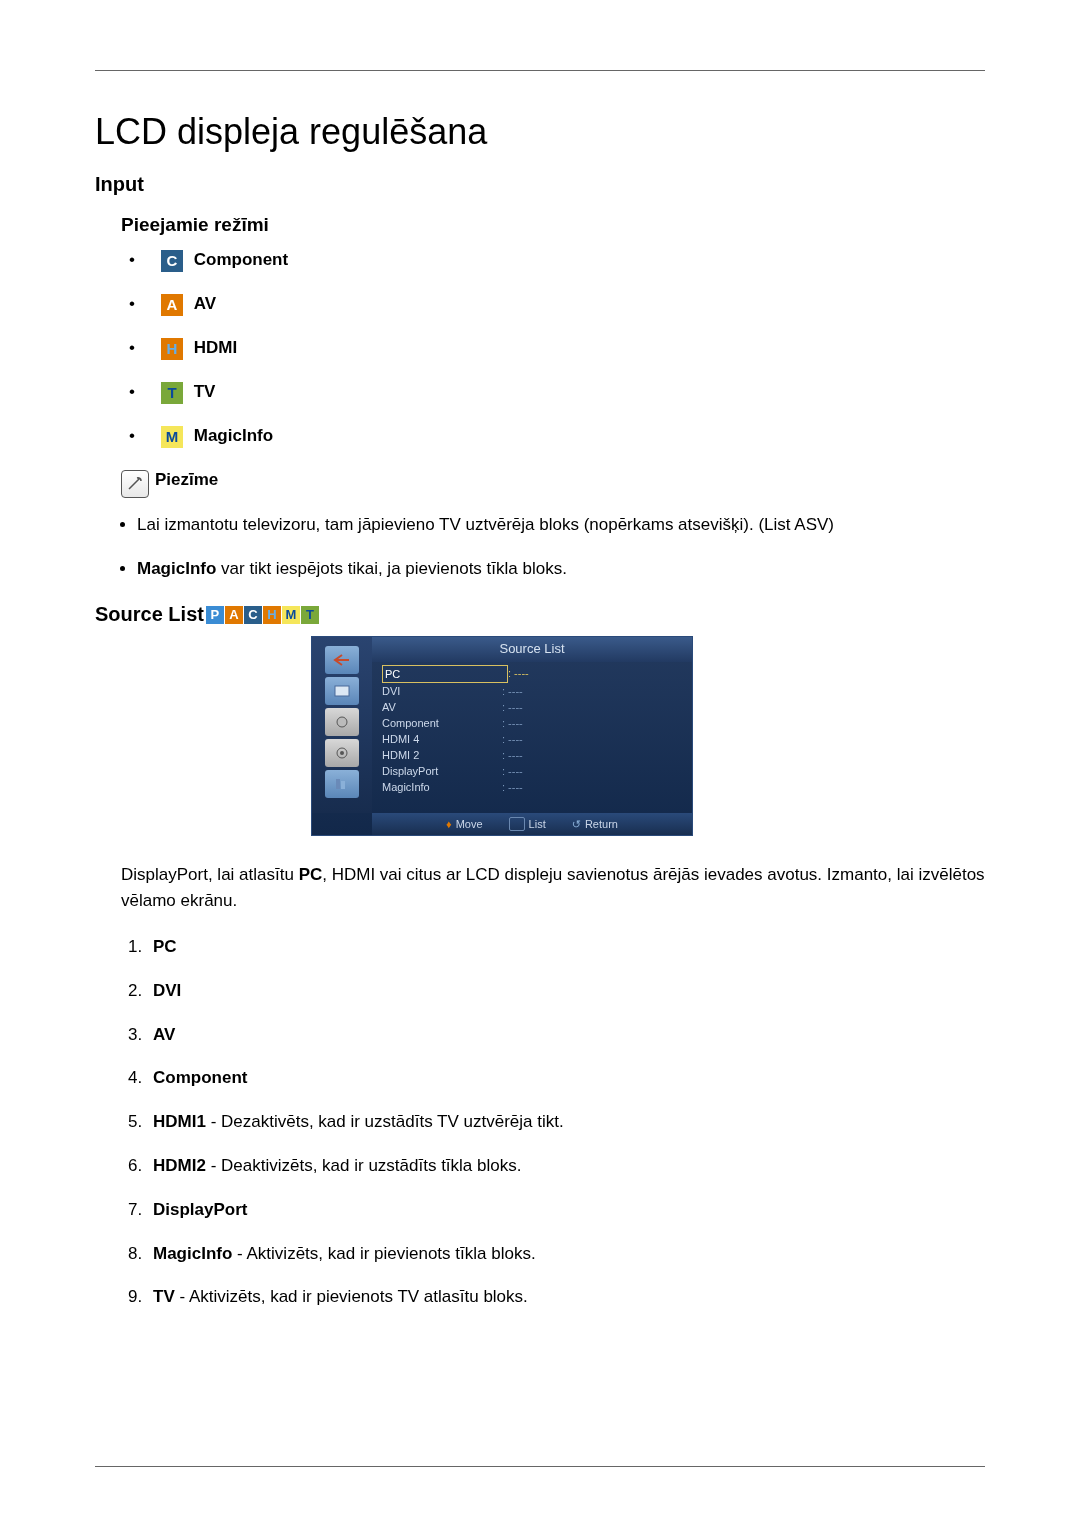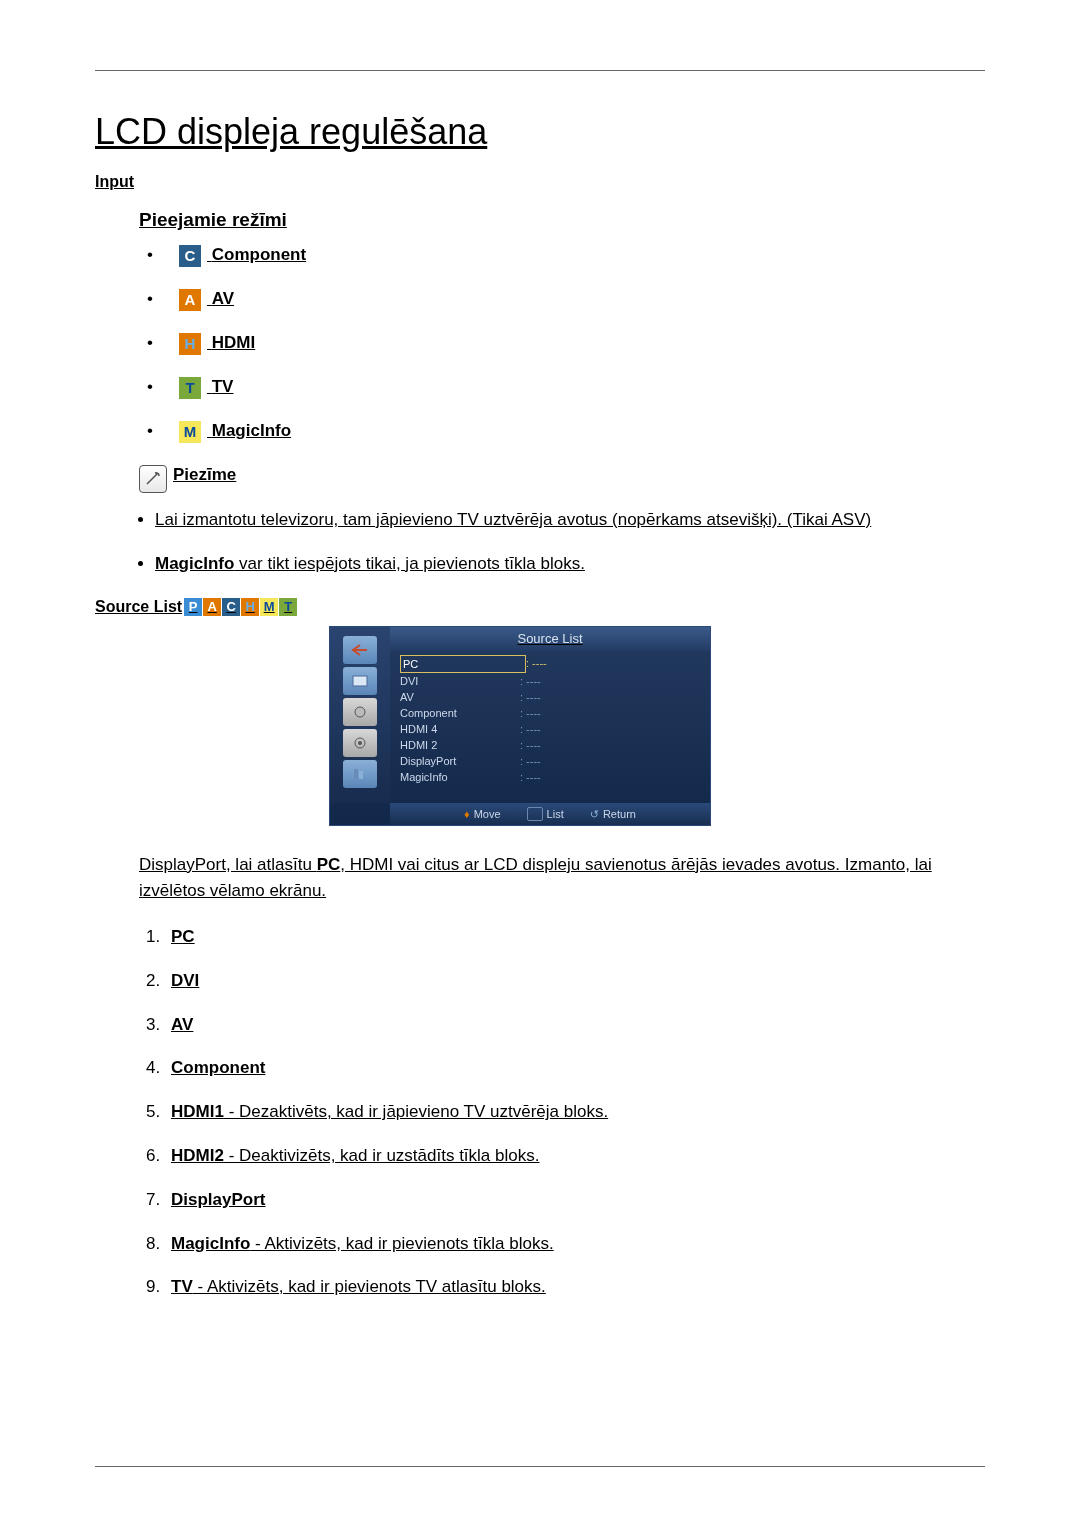--- a/index.html
+++ b/index.html
@@ -9,43 +9,42 @@
     font-family: Arial, Helvetica, sans-serif;
     color: #000;
     font-size: 17px;
   }
   .page {
     width: 1080px;
     min-height: 1527px;
     box-sizing: border-box;
     padding: 70px 95px 40px 95px;
     position: relative;
-    text-decoration: underline;
   }
   .hr { border-top: 1px solid #666; margin-bottom: 40px; }
   .hr-bottom { border-top: 1px solid #666; position: absolute; bottom: 60px; left: 95px; right: 95px; }
   h1 {
     font-size: 36px;
     font-weight: normal;
     margin: 0 0 20px 0;
     color: #000;
   }
   h2 {
-    font-size: 16px;
+    font-size: 20px;
     font-weight: bold;
     margin: 0 0 18px 0;
     color: #000;
   }
   h3 {
     font-size: 19px;
     font-weight: bold;
     margin: 0 0 14px 0;
     color: #000;
   }
-  .ind1 { margin-left: 44px; }
+  .ind1 { margin-left: 26px; }
   ul.modes {
     list-style: none;
     padding: 0; margin: 10px 0 0 0;
   }
   ul.modes > li {
     position: relative;
     padding-left: 40px;
     margin-bottom: 22px;
   }
   ul.modes > li::before {
@@ -188,21 +187,21 @@
 
     <div class="note-head">
       <span class="note-icon">
         <svg width="18" height="18" viewBox="0 0 18 18">
             <path d="M3 14 L14 3 M11 3 C11 3 15 2 15 6" stroke="#555" stroke-width="1.5" fill="none"></path>
           </svg>
       </span>
       <span class="b">Piezīme</span>
     </div>
     <ul class="note-list">
-      <li>Lai izmantotu televizoru, tam jāpievieno TV uztvērēja avotus (nopērkams atsevišķi). (Tikai ASV)</li>
+      <li>Lai izmantotu televizoru, tam jāpievieno TV uztvērēja bloks (nopērkams atsevišķi). (List ASV)</li>
       <li>
         <span class="b">MagicInfo</span><span> var tikt iespējots tikai, ja pievienots tīkla bloks.</span>
       </li>
     </ul>
   </div>
 
   <div class="src-title">
     <h2>Source List</h2>
     <span class="icon-row">
       <span class="icon-sq icon-sq-sm ic-p">P</span>
@@ -298,21 +297,21 @@
 
     <p class="para">
       <span>DisplayPort, lai atlasītu </span><span class="b">PC</span><span>, HDMI vai citus ar LCD displeju savienotus ārējās ievades avotus. Izmanto, lai izvēlētos vēlamo ekrānu.</span>
     </p>
 
     <ol class="num">
       <li><span class="b">PC</span></li>
       <li><span class="b">DVI</span></li>
       <li><span class="b">AV</span></li>
       <li><span class="b">Component</span></li>
-      <li><span class="b">HDMI1</span><span> - Dezaktivēts, kad ir jāpievieno TV uztvērēja bloks.</span></li>
+      <li><span class="b">HDMI1</span><span> - Dezaktivēts, kad ir uzstādīts TV uztvērēja tikt.</span></li>
       <li><span class="b">HDMI2</span><span> - Deaktivizēts, kad ir uzstādīts tīkla bloks.</span></li>
       <li><span class="b">DisplayPort</span></li>
       <li><span class="b">MagicInfo</span><span> - Aktivizēts, kad ir pievienots tīkla bloks.</span></li>
       <li><span class="b">TV</span><span> - Aktivizēts, kad ir pievienots TV atlasītu bloks.</span></li>
     </ol>
   </div>
 
   <div class="hr-bottom"></div>
 </div>
 

